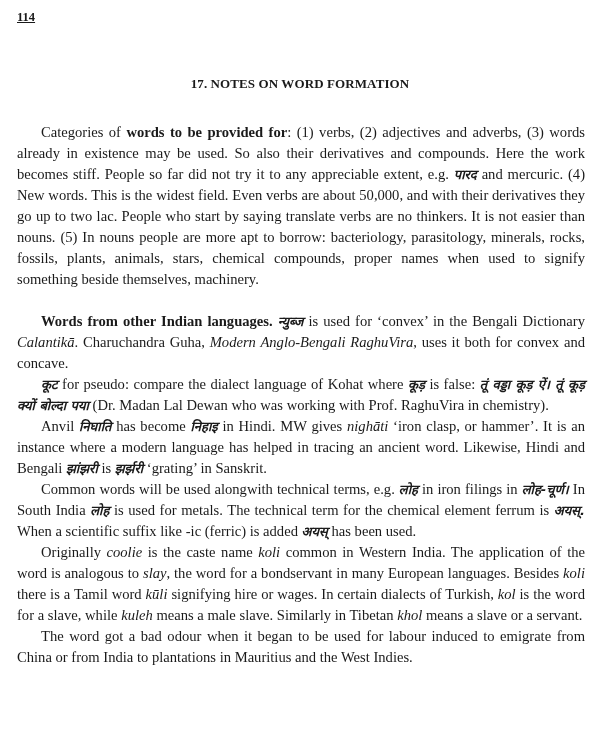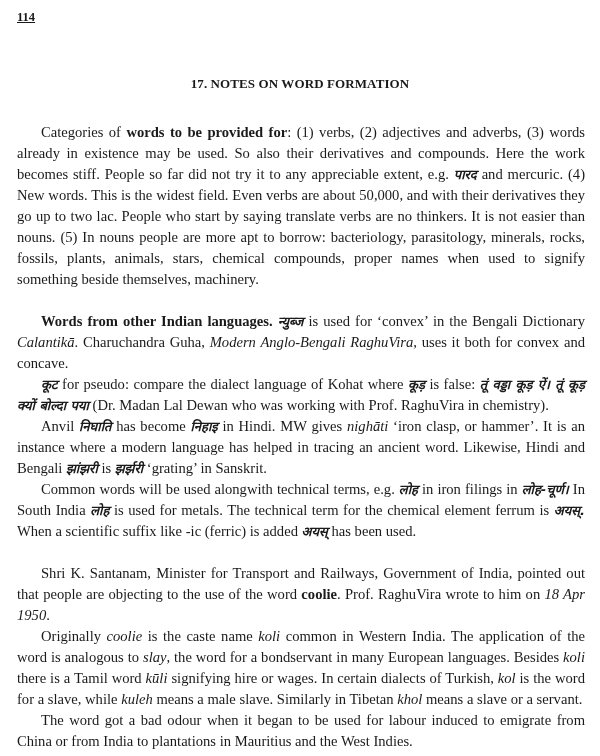--- a/index.html
+++ b/index.html
@@ -20,16 +20,15 @@
 
 <div class="page-number">114</div>
 <h1 class="title" style="margin:0;">17. NOTES ON WORD FORMATION</h1>
 
 <div class="body" id="body">
     <p><span>Categories of </span><b>words to be provided for</b><span>: (1) verbs, (2) adjectives and adverbs, (3) words already in existence may be used. So also their derivatives and compounds. Here the work becomes stiff. People so far did not try it to any appreciable extent, e.g. </span><span class="deva">पारद</span><span> and mercuric. (4) New words. This is the widest field. Even verbs are about 50,000, and with their derivatives they go up to two lac. People who start by saying translate verbs are no thinkers. It is not easier than nouns. (5) In nouns people are more apt to borrow: bacteriology, parasitology, minerals, rocks, fossils, plants, animals, stars, chemical compounds, proper names when used to signify something beside themselves, machinery.</span></p>
     <p class="gap"><b>Words from other Indian languages.</b><span> </span><span class="deva">न्युब्ज</span><span> is used for ‘convex’ in the Bengali Dictionary </span><i>Calantikā</i><span>. Charuchandra Guha, </span><i>Modern Anglo-Bengali RaghuVira</i><span>, uses it both for convex and concave.</span></p>
     <p><span class="deva">कूट</span><span> for pseudo: compare the dialect language of Kohat where </span><span class="deva">कूड़</span><span> is false: </span><span class="deva">तूं वड्डा कूड़ ऐं। तूं कूड़ क्यों बोल्दा पया</span><span> (Dr. Madan Lal Dewan who was working with Prof. RaghuVira in chemistry).</span></p>
     <p><span>Anvil </span><span class="deva">निघाति</span><span> has become </span><span class="deva">निहाइ</span><span> in Hindi. MW gives </span><i>nighāti</i><span> ‘iron clasp, or hammer’. It is an instance where a modern language has helped in tracing an ancient word. Likewise, Hindi and Bengali </span><span class="deva">झांझरी</span><span> is </span><span class="deva">झर्झरी</span><span> ‘grating’ in Sanskrit.</span></p>
     <p><span>Common words will be used alongwith technical terms, e.g. </span><span class="deva">लोह</span><span> in iron filings in </span><span class="deva">लोह-चूर्ण।</span><span> In South India </span><span class="deva">लोह</span><span> is used for metals. The technical term for the chemical element ferrum is </span><span class="deva">अयस्.</span><span> When a scientific suffix like -ic (ferric) is added </span><span class="deva">अयस्</span><span> has been used.</span></p>
-    <p class="gap"><span>Shri K. Santanam, Minister for Transport and Railways, Government of India, pointed out that people are objecting to the use of the word </span><b>coolie</b><span>. Prof. RaghuVira wrote to him on </span><i>18 Apr 1950</i><span>.</span></p>
     <p><span>Originally </span><i>coolie</i><span> is the caste name </span><i>koli</i><span> common in Western India. The application of the word is analogous to </span><i>slay</i><span>, the word for a bondservant in many European languages. Besides </span><i>koli</i><span> there is a Tamil word </span><i>kūli</i><span> signifying hire or wages. In certain dialects of Turkish, </span><i>kol</i><span> is the word for a slave, while </span><i>kuleh</i><span> means a male slave. Similarly in Tibetan </span><i>khol</i><span> means a slave or a servant.</span></p>
     <p><span>The word got a bad odour when it began to be used for labour induced to emigrate from China or from India to plantations in Mauritius and the West Indies.</span></p>
   </div>
 
 </body></html>

